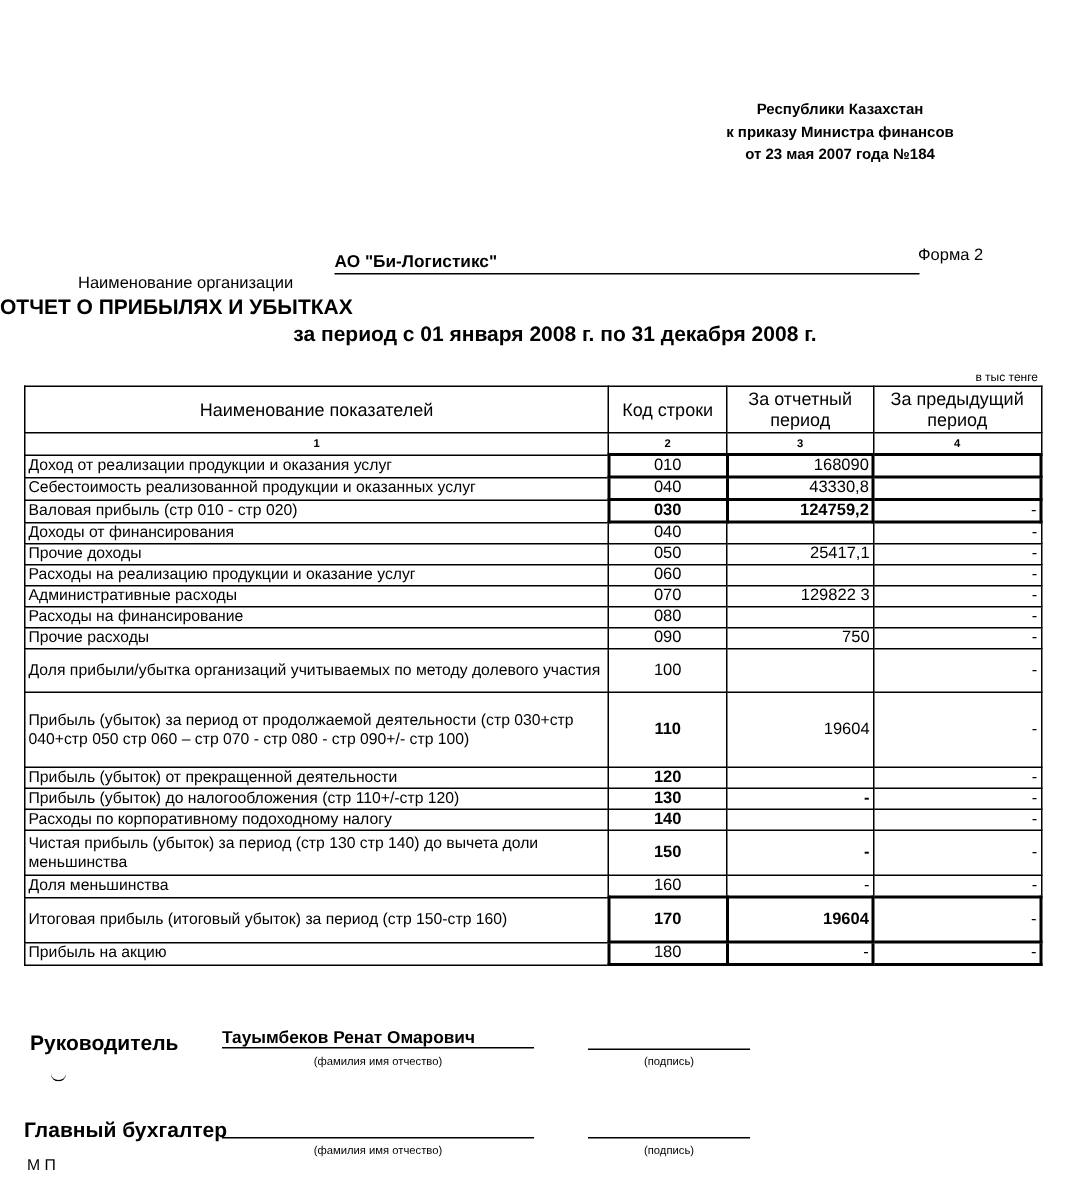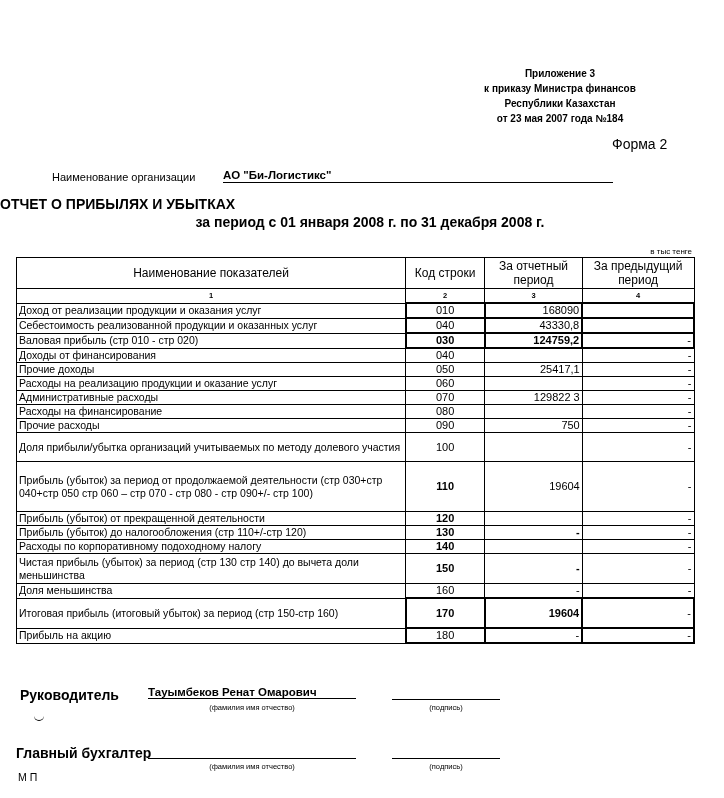--- a/index.html
+++ b/index.html
@@ -4,22 +4,22 @@
 <style>
   html, body { margin: 0; padding: 0; background: #ffffff; }
   body {
     width: 724px; height: 798px; position: relative; overflow: hidden;
     font-family: "Liberation Sans", sans-serif; color: #000;
   }
   .appendix {
     position: absolute; left: 470px; top: 66px; width: 180px;
     text-align: center; font-size: 10px; font-weight: bold; line-height: 15px;
   }
-  .form-no { position: absolute; left: 612px; top: 136px; font-size: 14px; }
-  .org-label { position: absolute; left: 16px; top: 171px; font-size: 11px; padding-left: 36px; }
+  .form-no { position: absolute; left: 612px; top: 164px; font-size: 11px; }
+  .org-label { position: absolute; left: 16px; top: 183px; font-size: 11px; padding-left: 36px; }
   .org-value {
     position: absolute; left: 223px; top: 169px; width: 390px;
     font-size: 11.5px; font-weight: bold; border-bottom: 1px solid #000; padding-bottom: 1px;
   }
   .title {
     position: absolute; left: 0; top: 196px; width: 724px; 
     font-size: 14px; font-weight: bold;
   }
   .subtitle {
     position: absolute; left: 100px; top: 214px; width: 540px; text-align: center;
@@ -55,23 +55,22 @@
   .sig-line { position: absolute; border-bottom: 1px solid #000; }
   .sig-caption { position: absolute; font-size: 7.5px; text-align: center; }
   .stamp { position: absolute; left: 18px; top: 771px; font-size: 10.5px; }
   .mark { position: absolute; left: 34px; top: 716px; width: 10px; height: 4px;
           border-bottom: 1.5px solid #000; border-radius: 0 0 6px 6px; }
 </style>
 </head>
 <body>
 
 <div class="appendix">
-  <div>Приложение 3</div>
+  <div>Республики Казахстан</div>
   <div>к приказу Министра финансов</div>
-  <div>Республики Казахстан</div>
   <div>от 23 мая 2007 года №184</div>
 </div>
 
 <div class="form-no">Форма 2</div>
 <div class="org-label">Наименование организации</div>
 <div class="org-value">АО "Би-Логистикс"</div>
 <div class="title">ОТЧЕТ О ПРИБЫЛЯХ И УБЫТКАХ</div>
 <div class="subtitle">за период с  01 января 2008 г. по 31 декабря 2008 г.</div>
 <div class="units">в тыс  тенге</div>
 

